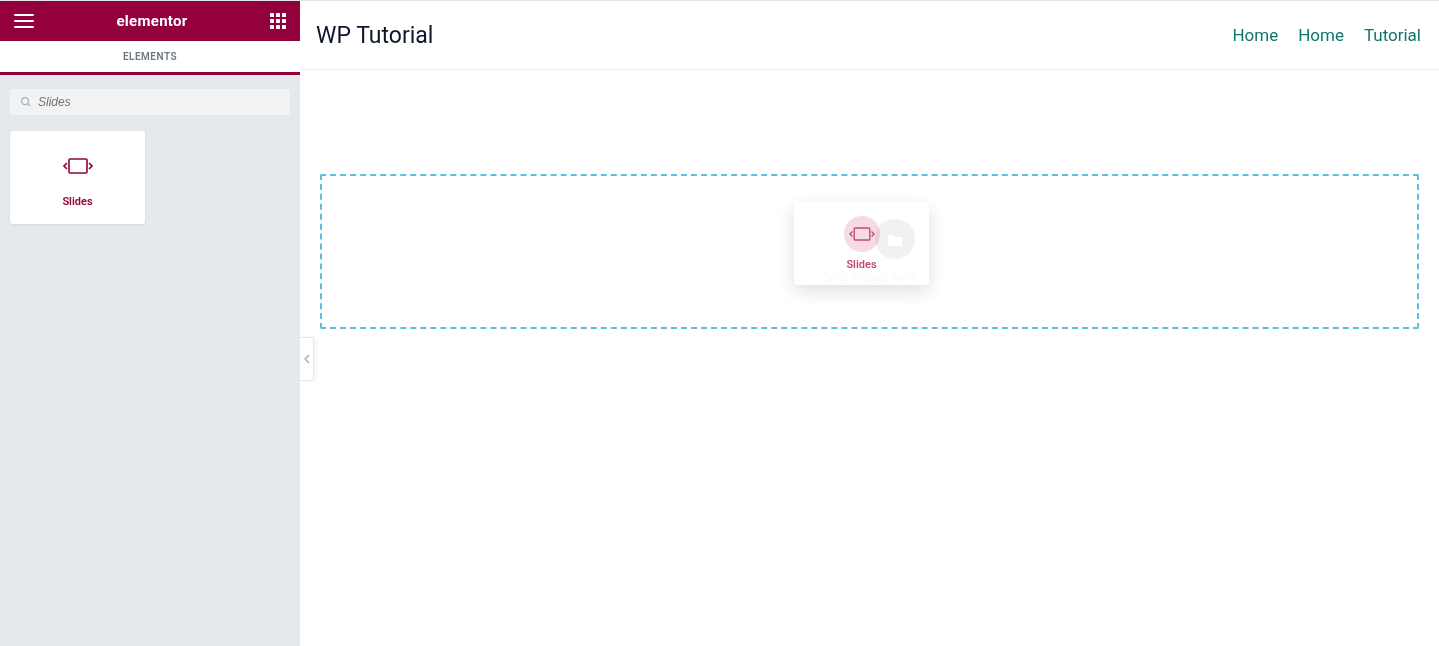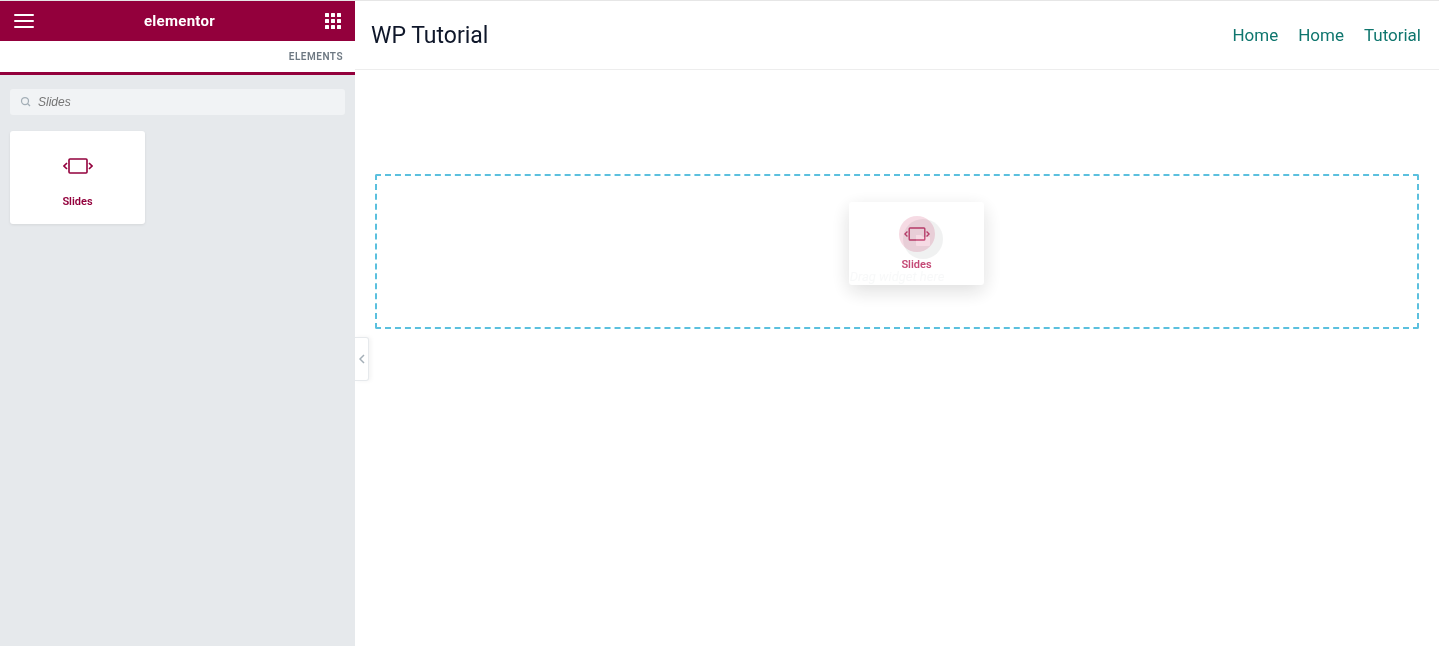--- a/index.html
+++ b/index.html
@@ -1,30 +1,30 @@
 <!DOCTYPE html>
 <html><head>
 <meta charset="utf-8">
 <style>
 * { box-sizing: border-box; margin: 0; padding: 0; }
 body { font-family: -apple-system, BlinkMacSystemFont, "Segoe UI", Roboto, Arial, sans-serif; background: #fff; overflow: hidden; }
 
 .app { display: flex; height: 646px; width: 1439px; border-top: 1px solid #e6e6e6; }
 
 
-.sidebar { width: 355px; background: #e6e9ec; display: flex; flex-direction: column; position: relative; }
+.sidebar { width: 300px; background: #e6e9ec; display: flex; flex-direction: column; position: relative; }
 .sidebar-header { height: 40px; background: #93003c; display: flex; align-items: center; justify-content: space-between; padding: 0 14px; }
 .hamburger { width: 20px; height: 14px; display: flex; flex-direction: column; justify-content: space-between; cursor: pointer; }
 .hamburger span { display: block; height: 2px; background: #fff; border-radius: 1px; }
 .logo { color: #fff; font-size: 15px; font-weight: 700; letter-spacing: 0.3px; }
 .apps-icon { width: 16px; height: 16px; display: grid; grid-template-columns: repeat(3,1fr); grid-template-rows: repeat(3,1fr); gap: 2px; cursor: pointer; }
 .apps-icon span { background: #fff; border-radius: 0.5px; }
 
 .tabs { display: flex; background: #fff; border-bottom: 1px solid #d5dadf; }
-.tab { flex: 1; text-align: right; padding: 10px 12px; font-size: 10px; font-weight: 600; letter-spacing: 0.5px; color: #6d7882; cursor: pointer; }
+.tab { flex: 1; text-align: center; padding: 10px 12px; font-size: 10px; font-weight: 600; letter-spacing: 0.5px; color: #6d7882; cursor: pointer; }
 .tab.active { color: #6d7882; border-bottom: 3px solid #93003c; margin-bottom: -1px; }
 
 .panel-body { padding: 14px 10px; }
 .search-wrap { background: #f1f3f5; border-radius: 3px; display: flex; align-items: center; padding: 6px 10px; margin-bottom: 16px; }
 .search-wrap input { border: none; background: transparent; outline: none; font-size: 12px; font-style: italic; color: #a4afb7; flex: 1; padding-left: 6px; }
 
 .widget-card { width: 135px; background: #fff; border-radius: 3px; box-shadow: 0 1px 3px rgba(0,0,0,0.08); padding: 20px 10px 16px; text-align: center; cursor: grab; }
 .widget-card .icon-slot { height: 30px; display: flex; align-items: center; justify-content: center; margin-bottom: 14px; }
 .widget-card .label { font-size: 11px; font-weight: 600; color: #93003c; }
 

